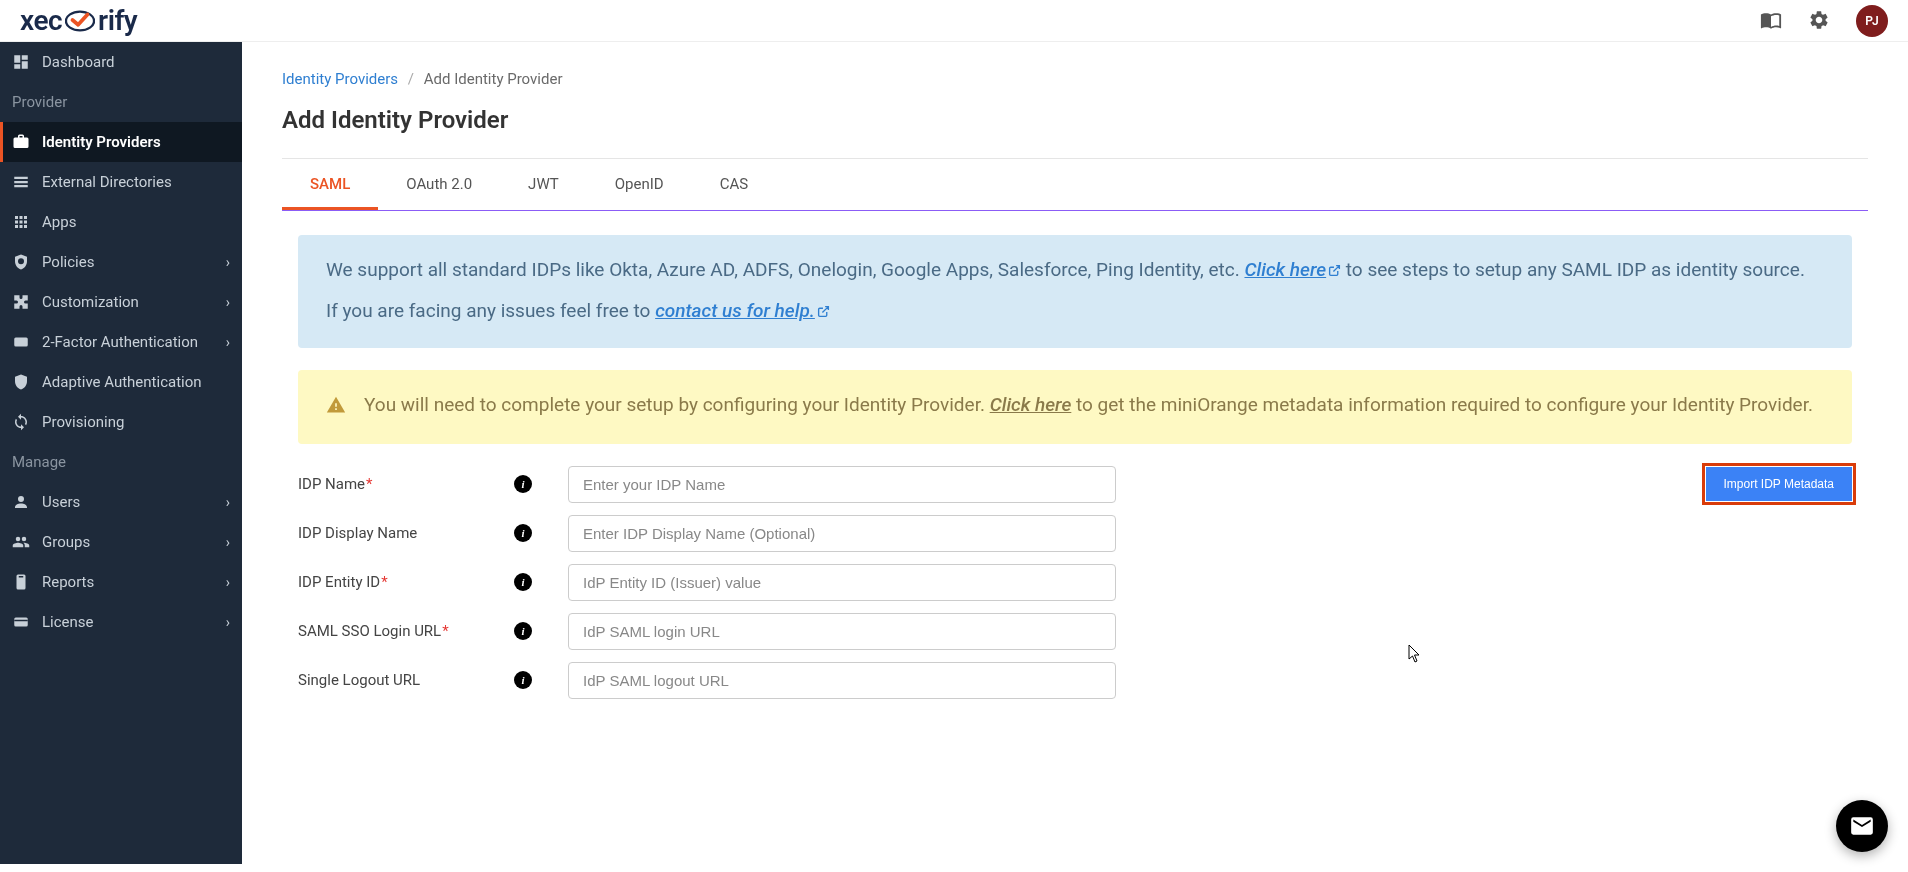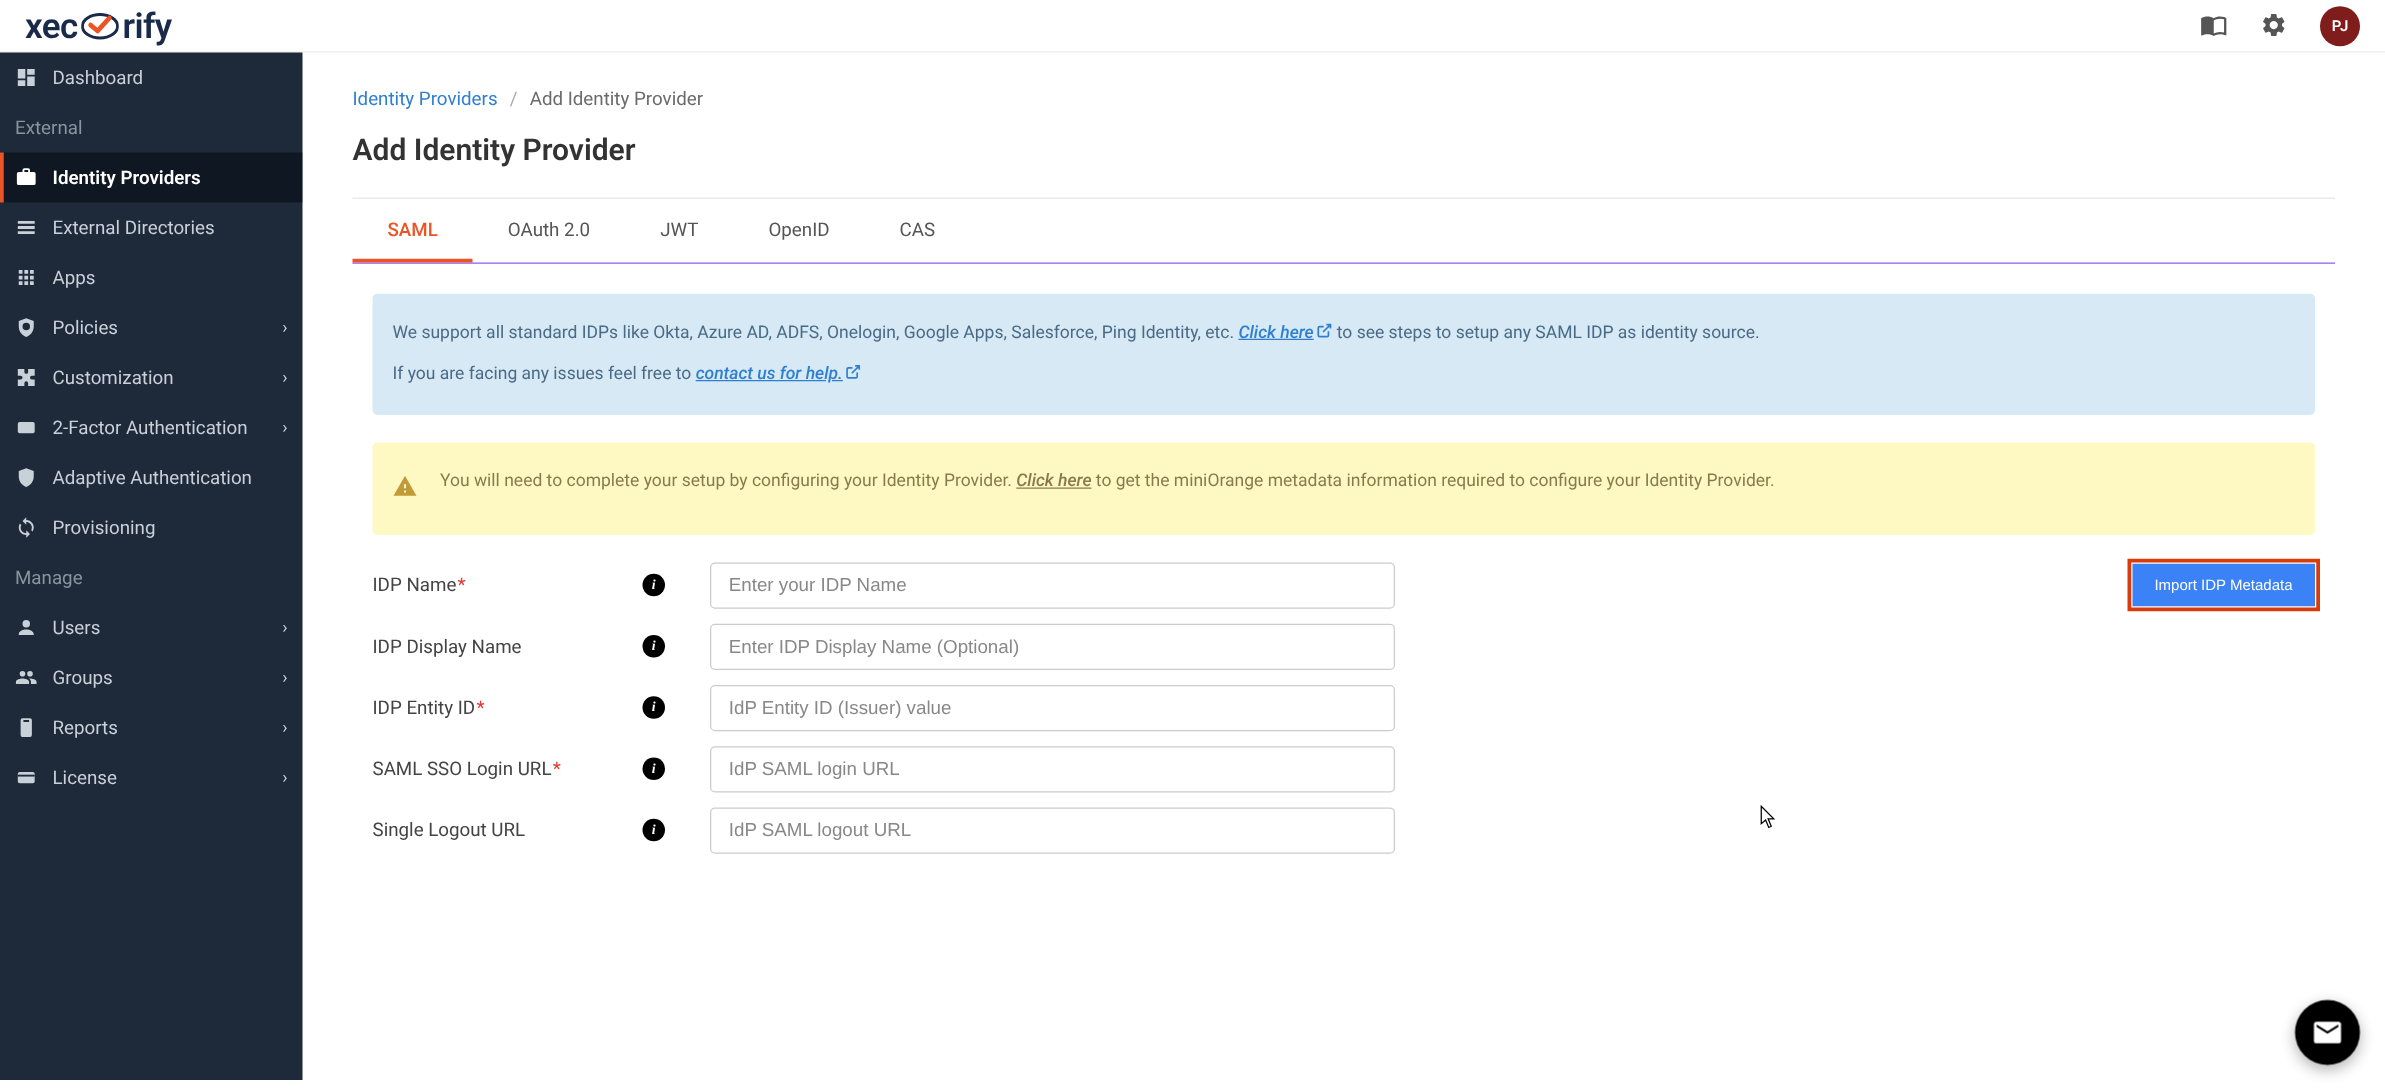--- a/index.html
+++ b/index.html
@@ -32,21 +32,21 @@
 .breadcrumb-sep { margin: 0 6px; color: #aaa; }
 .page-title { font-size: 24px; font-weight: 600; color: #333; margin-bottom: 24px; }
 .divider { border: none; border-top: 1px solid #e5e5e5; margin-bottom: 0; }
 
 
 .tabs { display: flex; border-bottom: 1px solid #8b5cf6; margin-bottom: 24px; }
 .tab { padding: 16px 28px 14px 28px; font-size: 15px; color: #555; cursor: pointer; border-bottom: 3px solid transparent; }
 .tab.active { color: #eb5424; border-bottom-color: #eb5424; font-weight: 500; }
 
 
-.alert { padding: 20px 16px; border-radius: 4px; margin: 0 16px 22px 16px; font-size: 14px; line-height: 1.6; }
+.alert { padding: 20px 28px; border-radius: 4px; margin: 0 16px 22px 16px; font-size: 19px; line-height: 1.6; }
 .alert-info { background: #d6e9f5; color: #4a6a85; }
 .alert-info a { color: #2f7fd1; font-style: italic; text-decoration: underline; font-weight: 500; }
 .alert-warning { background: #fef9c3; color: #8a7a4a; display: flex; gap: 18px; }
 .alert-warning a { color: #8a7a4a; font-style: italic; text-decoration: underline; font-weight: 500; }
 .warning-icon { color: #c19a3a; font-size: 20px; flex-shrink: 0; margin-top: 2px; }
 .ext-icon { display:inline-block; vertical-align: -1px; margin-left:2px; }
 .alert p { margin-bottom: 10px; }
 .alert p:last-child { margin-bottom: 0; }
 
 
@@ -99,21 +99,21 @@
   <div class="sidebar">
     <div class="sidebar-item">
       <span class="sidebar-icon">
           <svg viewBox="0 0 24 24" width="18" height="18" fill="currentColor">
             <path d="M3 3h8v10H3zM13 3h8v6h-8zM13 11h8v10h-8zM3 15h8v6H3z"></path>
           </svg>
         </span>
       <span>Dashboard</span>
     </div>
 
-    <div class="sidebar-section">External</div>
+    <div class="sidebar-section">Provider</div>
 
     <div class="sidebar-item active">
       <span class="sidebar-icon">
           <svg viewBox="0 0 24 24" width="18" height="18" fill="currentColor">
             <path d="M10 2h4a2 2 0 012 2v2h4a2 2 0 012 2v10a2 2 0 01-2 2H4a2 2 0 01-2-2V8a2 2 0 012-2h4V4a2 2 0 012-2zm0 4h4V4h-4v2z"></path>
           </svg>
         </span>
       <span>Identity Providers</span>
     </div>
 

